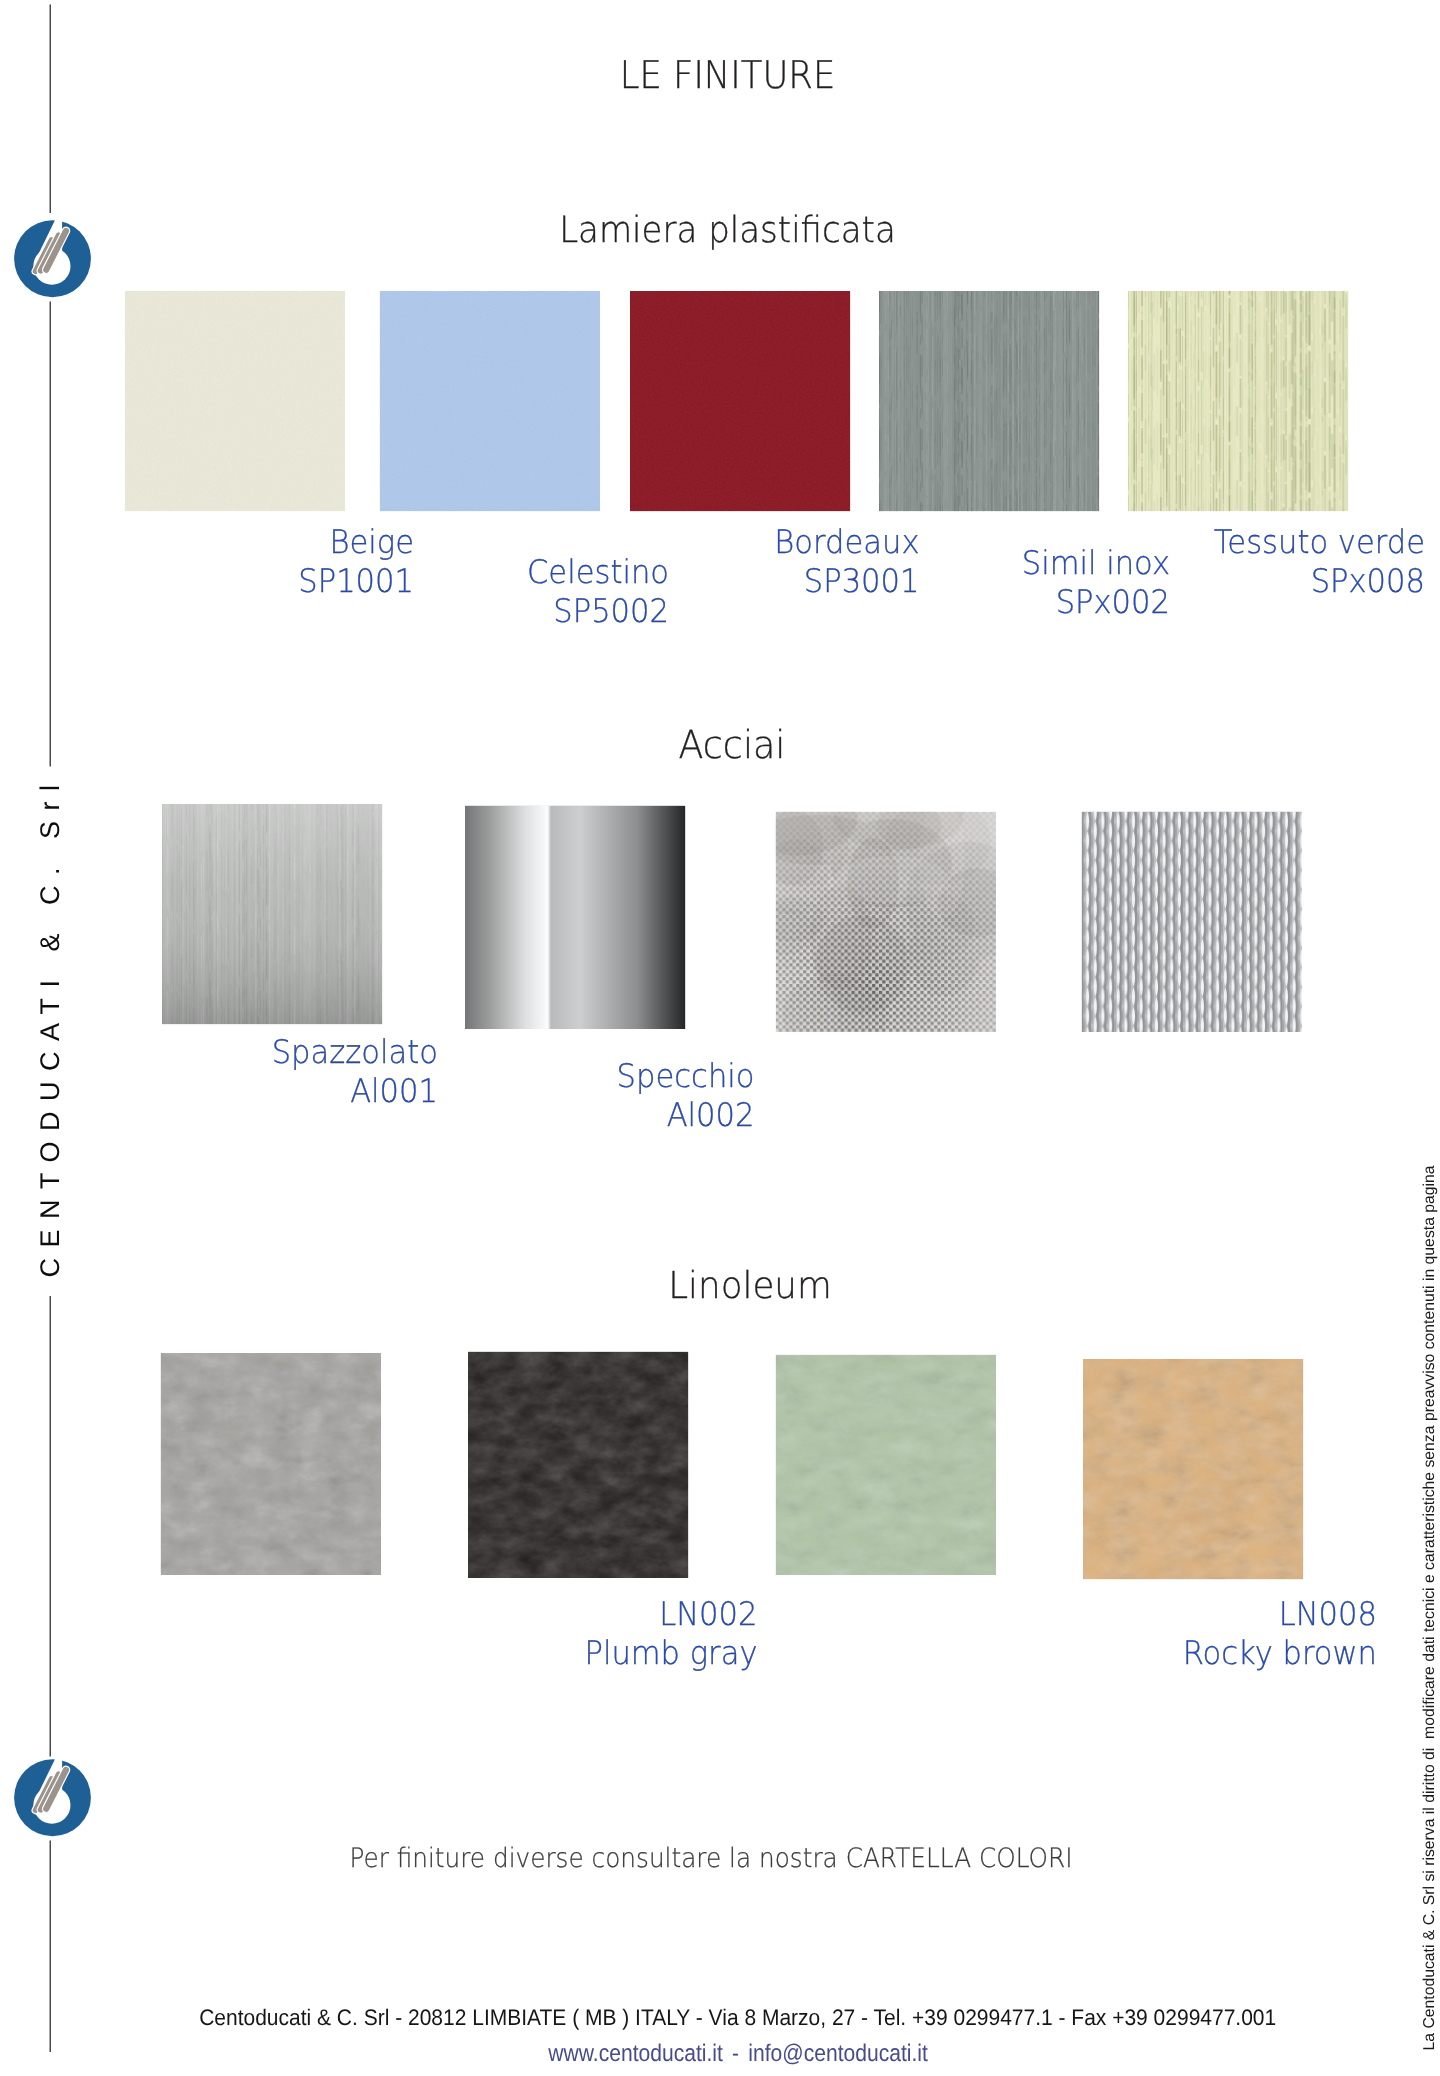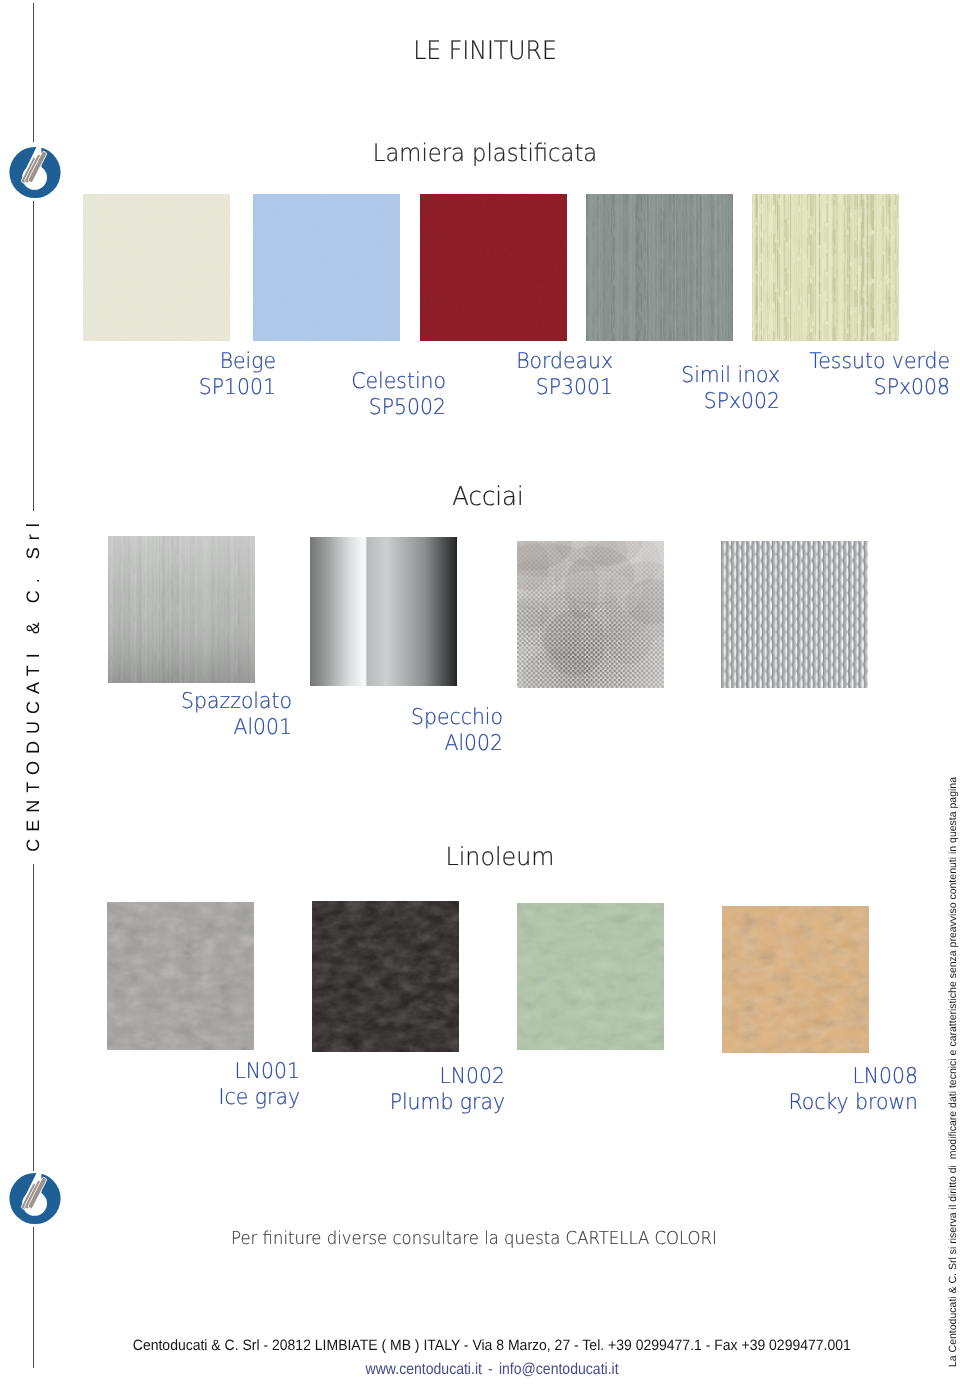--- a/index.html
+++ b/index.html
@@ -680,24 +680,20 @@
         <defs>
           <filter id="lfln001" x="0" y="0" width="100%" height="100%">
             <feTurbulence type="fractalNoise" baseFrequency="0.055 0.09" numOctaves="4" seed="7" result="t"></feTurbulence>
             <feColorMatrix in="t" type="saturate" values="0"></feColorMatrix>
           </filter>
         </defs>
         <rect width="147" height="147" fill="#A2A09D"></rect>
         <rect width="147" height="147" filter="url(#lfln001)" opacity="0.5"></rect>
       </svg>
     </div>
-<div class="lbl" style="left:60px;top:1059px;width:240px">
-      <i>LN001</i>
-      <i>Ice gray</i>
-    </div>
 <div class="sw" style="left:312px;top:901px;width:147px;height:151px">
       <svg width="100%" height="100%" viewBox="0 0 147 147" preserveAspectRatio="none">
         <defs>
           <filter id="lfln002" x="0" y="0" width="100%" height="100%">
             <feTurbulence type="fractalNoise" baseFrequency="0.06 0.1" numOctaves="4" seed="19" result="t"></feTurbulence>
             <feColorMatrix in="t" type="saturate" values="0"></feColorMatrix>
           </filter>
         </defs>
         <rect width="147" height="147" fill="#231F1E"></rect>
         <rect width="147" height="147" filter="url(#lfln002)" opacity="0.33"></rect>
@@ -728,16 +724,16 @@
           </filter>
         </defs>
         <rect width="147" height="147" fill="#DEB17B"></rect>
         <rect width="147" height="147" filter="url(#lfln008)" opacity="0.4"></rect>
       </svg>
     </div>
 <div class="lbl" style="left:678px;top:1064px;width:240px">
       <i>LN008</i>
       <i>Rocky brown</i>
     </div>
-<div class="note"><i>Per finiture diverse consultare la questa CARTELLA COLORI</i></div>
+<div class="note"><i>Per finiture diverse consultare la nostra CARTELLA COLORI</i></div>
 <div class="footer f-addr"><b>Centoducati &amp; C. Srl - 20812 LIMBIATE ( MB )  ITALY - Via 8 Marzo, 27 - Tel. +39 0299477.1 - Fax +39 0299477.001</b></div>
 <div class="footer f-links"><b><span class="lnk">www.centoducati.it</span><span class="sep">-</span><span class="lnk">info@centoducati.it</span></b></div>
 </div>
 
 </body></html>

